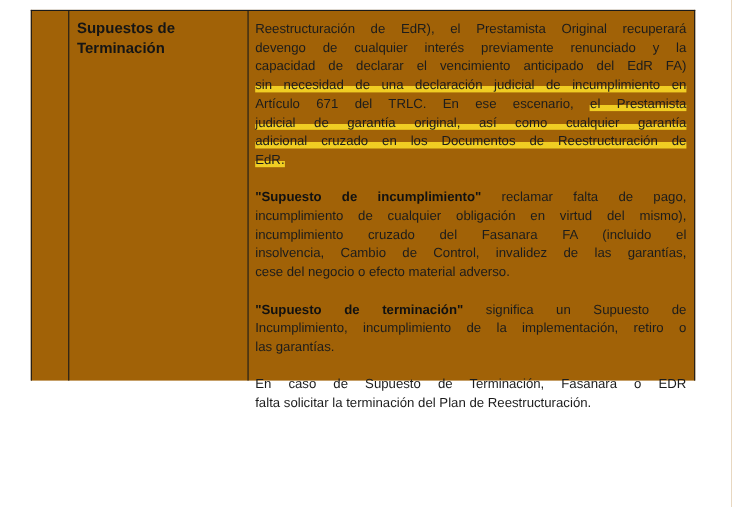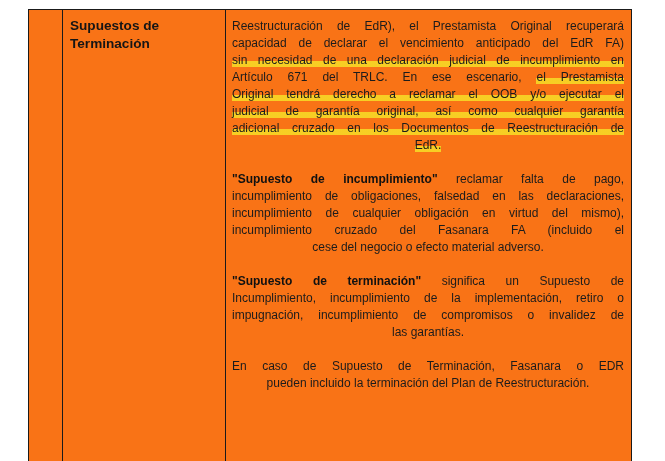--- a/index.html
+++ b/index.html
@@ -14,29 +14,29 @@
     position: relative;
     font-family: "Liberation Sans", sans-serif;
     color: #1c1c1c;
     -webkit-font-smoothing: antialiased;
   }
   .doc-table {
     position: absolute;
     left: 28px;
     top: 9px;
     width: 604px;
-    height: 452px;
+    height: 337px;
     border-top: 1.5px solid #1a1a1a;
     border-left: 1.5px solid #1a1a1a;
     border-right: 1.5px solid #1a1a1a;
     border-bottom: none;
     box-sizing: border-box;
     display: flex;
     align-items: stretch;
-    background: #f97316;
+    background: #a16207;
   }
   .col-num {
     width: 34px;
     flex: 0 0 34px;
     border-right: 1.5px solid #1a1a1a;
     box-sizing: border-box;
   }
   .col-label {
     width: 163px;
     flex: 0 0 163px;
@@ -58,21 +58,21 @@
     line-height: 17px;
   }
   .para { margin: 0 0 17px 0; }
   .para:last-child { margin-bottom: 0; }
   .line {
     text-align: justify;
     text-align-last: justify;
     min-height: 17px;
   }
   .line.last {
-    text-align: center;
+    text-align: left;
     text-align-last: auto;
   }
   .seg.b { font-weight: bold; color: #111; }
   .seg.h {
     background-image: linear-gradient(
       to bottom,
       rgba(0,0,0,0) 60%,
       rgba(247,214,37,0.92) 60%,
       rgba(247,214,37,0.92) 100%
     );
@@ -82,39 +82,38 @@
 <body>
 
 <div class="doc-table">
   <div class="col-num"></div>
   <div class="col-label">
     <div class="row-label">Supuestos de Terminación</div>
   </div>
   <div class="col-body">
       <div class="para">
         <div class="line"><span class="seg">Reestructuración de EdR), el Prestamista Original recuperará</span></div>
+        <div class="line"><span class="seg">devengo de cualquier interés previamente renunciado y la</span></div>
         <div class="line"><span class="seg">capacidad de declarar el vencimiento anticipado del EdR FA)</span></div>
         <div class="line"><span class="seg h">sin necesidad de una declaración judicial de incumplimiento en</span></div>
         <div class="line"><span class="seg">Artículo 671 del TRLC. En ese escenario, </span><span class="seg h">el Prestamista</span></div>
-        <div class="line"><span class="seg h">Original tendrá derecho a reclamar el OOB y/o ejecutar el</span></div>
         <div class="line"><span class="seg h">judicial de garantía original, así como cualquier garantía</span></div>
         <div class="line"><span class="seg h">adicional cruzado en los Documentos de Reestructuración de</span></div>
         <div class="line last"><span class="seg h">EdR.</span></div>
       </div>
       <div class="para">
         <div class="line"><span class="seg b">"Supuesto de incumplimiento"</span><span class="seg"> reclamar falta de pago,</span></div>
-        <div class="line"><span class="seg">incumplimiento de obligaciones, falsedad en las declaraciones,</span></div>
         <div class="line"><span class="seg">incumplimiento de cualquier obligación en virtud del mismo),</span></div>
         <div class="line"><span class="seg">incumplimiento cruzado del Fasanara FA (incluido el</span></div>
+        <div class="line"><span class="seg">insolvencia, Cambio de Control, invalidez de las garantías,</span></div>
         <div class="line last"><span class="seg">cese del negocio o efecto material adverso.</span></div>
       </div>
       <div class="para">
         <div class="line"><span class="seg b">"Supuesto de terminación"</span><span class="seg"> significa un Supuesto de</span></div>
         <div class="line"><span class="seg">Incumplimiento, incumplimiento de la implementación, retiro o</span></div>
-        <div class="line"><span class="seg">impugnación, incumplimiento de compromisos o invalidez de</span></div>
         <div class="line last"><span class="seg">las garantías.</span></div>
       </div>
       <div class="para">
         <div class="line"><span class="seg">En caso de Supuesto de Terminación, Fasanara o EDR</span></div>
-        <div class="line last"><span class="seg">pueden incluido la terminación del Plan de Reestructuración.</span></div>
+        <div class="line last"><span class="seg">falta solicitar la terminación del Plan de Reestructuración.</span></div>
       </div>
     </div>
 </div>
 
 </body></html>

